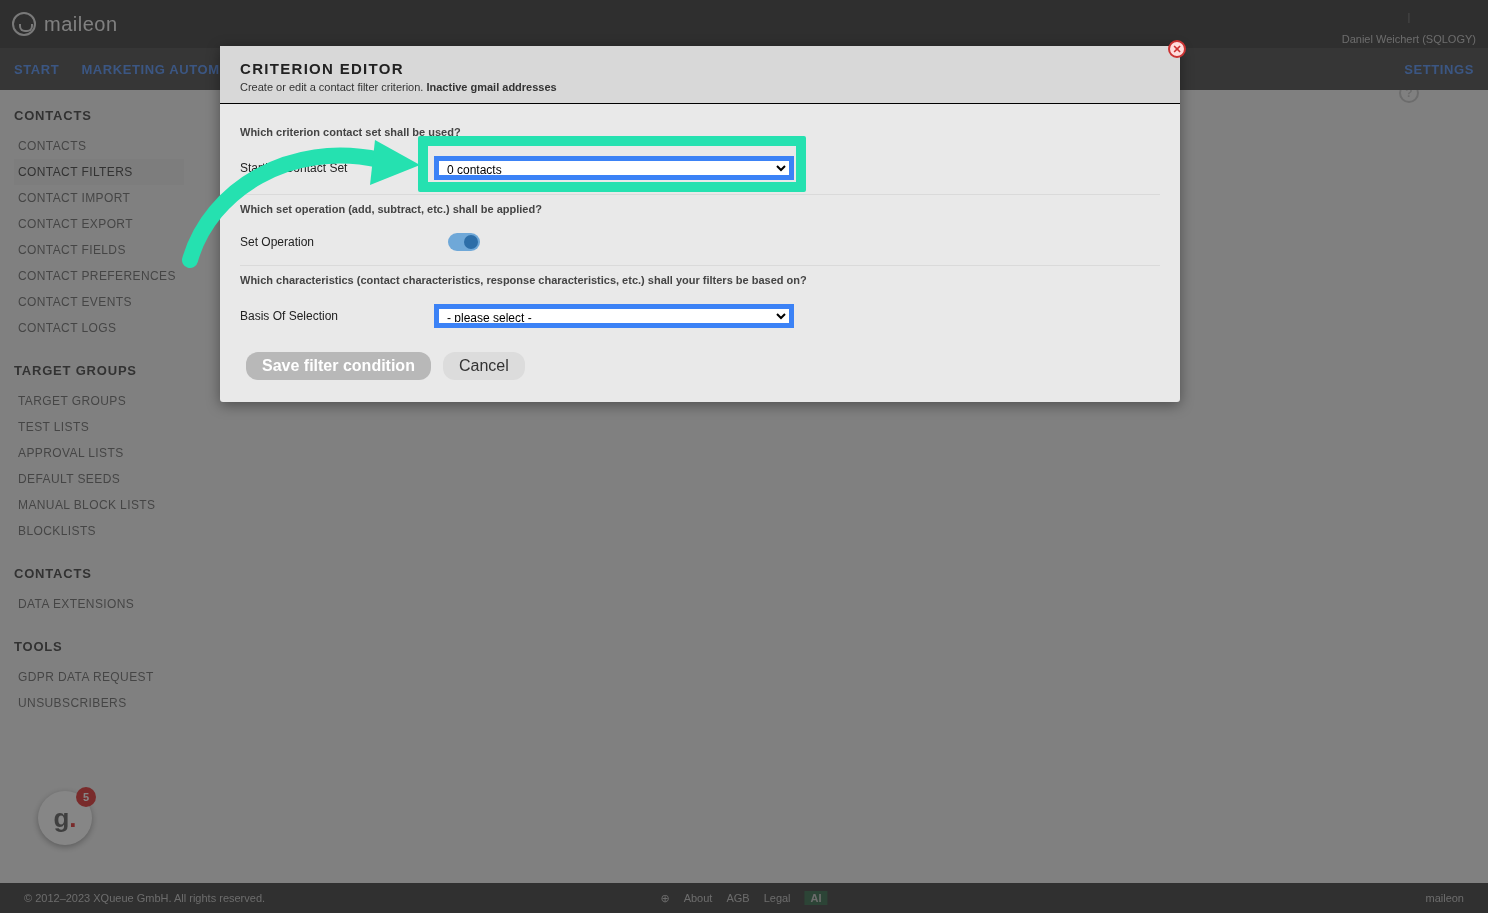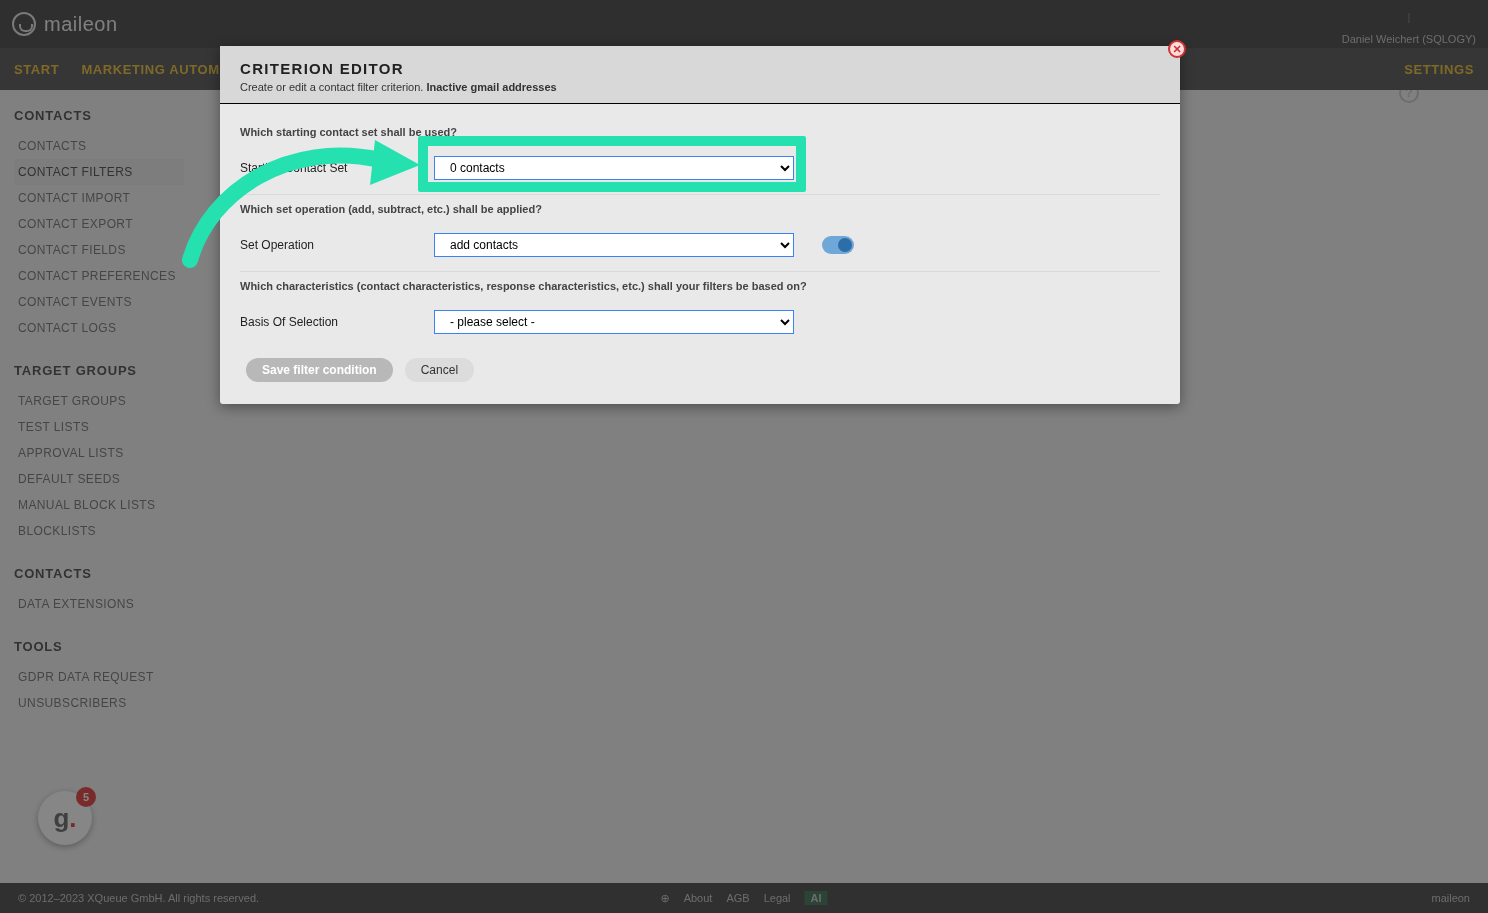--- a/index.html
+++ b/index.html
@@ -55,42 +55,42 @@
     display:inline-flex; align-items:center; justify-content:center;
     font-size:12px; color:#bbb; font-weight:700;
   }
 
   .mainnav {
     height: 42px; background:#2d2d2d; display:flex; align-items:center;
     padding: 0 14px; gap: 22px; color:#ddd; font-size:13px; font-weight:700;
     justify-content: flex-start;
     position: relative;
   }
-  .mainnav .nav-item { letter-spacing:.6px; color:#eab308; cursor:pointer;}
+  .mainnav .nav-item { letter-spacing:.6px; color:#3b82f6; cursor:pointer;}
   .mainnav .nav-right { margin-left:auto; display:flex; gap:22px; }
 
   .content {
     position:absolute; top:90px; left:0; right:0; bottom:30px;
     display:flex;
   }
   .sidebar {
     width: 198px; padding: 18px 14px; color:#333;
   }
   .side-group { margin-bottom: 22px; }
   .side-title { font-size: 13px; font-weight:700; letter-spacing:.8px; color:#222; margin-bottom:10px; }
   .side-item { font-size:12px; padding:6px 4px; color:#555; letter-spacing:.4px; cursor:pointer;}
   .side-item.active { background:#e6e6e6; color:#222; }
 
   .main-area { flex:1; padding: 22px 30px 10px 30px; }
 
   .footer {
     position:absolute; left:0; right:0; bottom:0; height:30px;
     background:#1d1d1d; color:#bbb; font-size:11px;
     display:flex; align-items:center; justify-content:space-between;
-    padding:0 18px;
+    padding:0 24px;
   }
   .footer .foot-center{position:absolute; left:50%; transform:translateX(-50%); display:flex; gap:14px; align-items:center;}
   .footer .foot-badge{background:#14532d; border-radius:0; padding:1px 6px;font-weight:bold;}
 
   
   .help-bubble {
     position:absolute; left:38px; bottom:68px; width:54px; height:54px;
     background:#fff; border-radius:50%; box-shadow:0 2px 6px rgba(0,0,0,.4);
     display:flex; align-items:center; justify-content:center;
     font-size:26px; font-weight:700; color:#444;
@@ -127,36 +127,36 @@
   .modal-body { padding: 14px 20px 6px 20px; }
   .question { font-size:11px; color:#444; margin:8px 0 10px 0; font-weight:600;}
   .row {
     display:flex; align-items:center; gap:14px; padding:8px 0 14px 0;
     border-bottom:1px solid #dadada;
   }
   .row:last-of-type{border-bottom:none;}
   .row-label { width: 180px; font-size:12px; color:#222;}
   .row-field { flex:0 0 360px; }
   select.ctl {
-    width:100%; height:24px; font-size:12px; padding:1px 11px;
-    border:1px solid #3b82f6; background:#fff;
+    width:100%; height:24px; font-size:12px; padding:1px 4px;
+    border:5px solid #3b82f6; background:#fff;
   }
   .toggle {
     width:32px; height:18px; border-radius:10px; background:#6fa8d8;
     position:relative; margin-left:14px;
   }
   .toggle::after{
     content:""; position:absolute; width:14px; height:14px; top:2px; right:2px;
     background:#2d6ea8; border-radius:50%;
   }
   .modal-actions {
     padding: 10px 6px 16px 6px; display:flex; gap:12px;
   }
   .btn {
-    padding:5px 16px; border-radius:12px; border:none; font-size:12px; cursor:pointer;
+    padding:5px 16px; border-radius:12px; border:none; font-size:16px; cursor:pointer;
   }
   .btn-primary { background:#b8b8b8; color:#fff; font-weight:700;}
   .btn-secondary { background:#dcdcdc; color:#333;}
 
   
   .highlight-frame{
     position:absolute;
     border:10px solid #25e1b0;
     pointer-events:none;
     border-radius:2px;
@@ -257,38 +257,33 @@
 <div class="modal">
   <div class="modal-close">✕</div>
   <div class="modal-header">
     <div class="modal-title">CRITERION EDITOR</div>
     <div class="modal-sub">
       <span>Create or edit a contact filter criterion. </span><b>Inactive gmail addresses</b>
     </div>
   </div>
   <div class="modal-body">
 
-    <div class="question">Which starting contact set shall be used?</div>
+    <div class="question">Which criterion contact set shall be used?</div>
     <div class="row">
       <div class="row-label">Starting Contact Set</div>
       <div class="row-field">
         <select class="ctl">
           <option>0 contacts</option>
         </select>
       </div>
     </div>
 
     <div class="question">Which set operation (add, subtract, etc.) shall be applied?</div>
     <div class="row">
       <div class="row-label">Set Operation</div>
-      <div class="row-field">
-        <select class="ctl">
-          <option>add contacts</option>
-        </select>
-      </div>
       <div class="toggle"></div>
     </div>
 
     <div class="question">Which characteristics (contact characteristics, response characteristics, etc.) shall your filters be based on?</div>
     <div class="row" style="border-bottom:none;">
       <div class="row-label">Basis Of Selection</div>
       <div class="row-field">
         <select class="ctl">
           <option>- please select -</option>
         </select>

